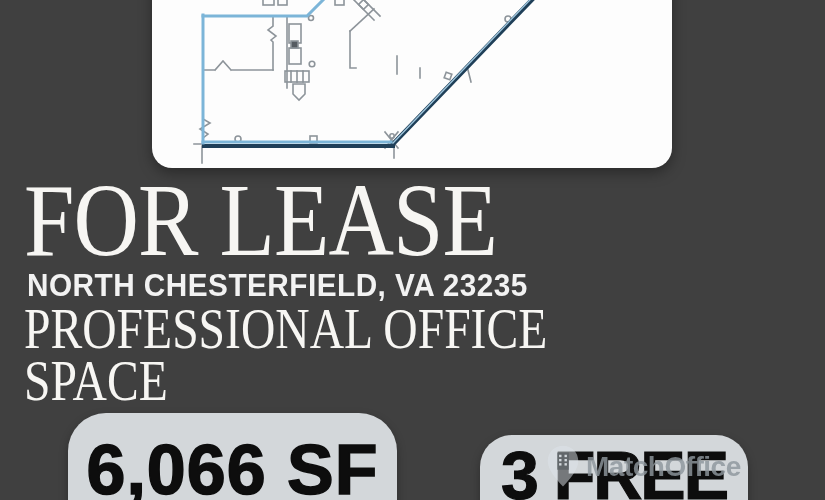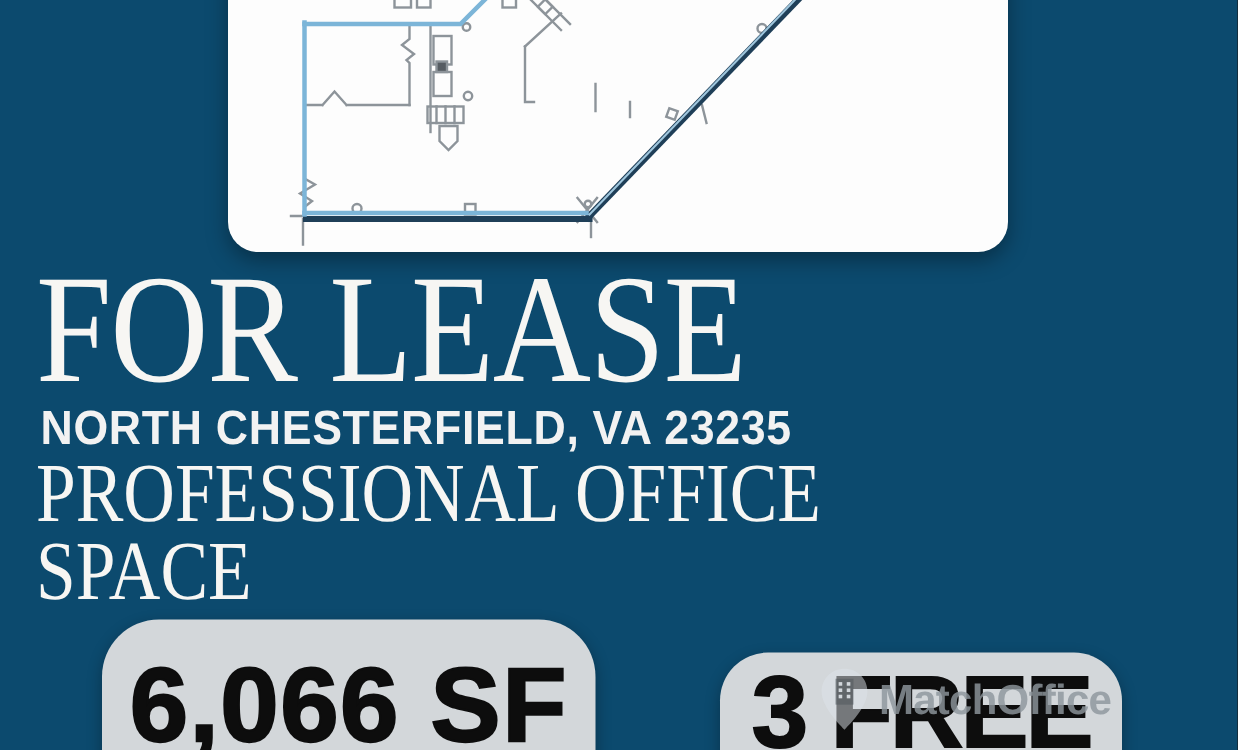--- a/index.html
+++ b/index.html
@@ -1,19 +1,19 @@
 <!DOCTYPE html>
 <html><head>
 <meta charset="utf-8">
 <style>
   html, body { margin: 0; padding: 0; background: #1a1a1a; }
   .poster {
     position: relative;
     width: 825px; height: 500px;
-    background: #0c4a6e;
+    background: #404040;
     overflow: hidden;
     font-family: "Liberation Sans", sans-serif;
   }
   
   .card {
     position: absolute;
     left: 152px; top: -32px;
     width: 520px; height: 200px;
     background: #fdfdfd;
     border-radius: 20px;

